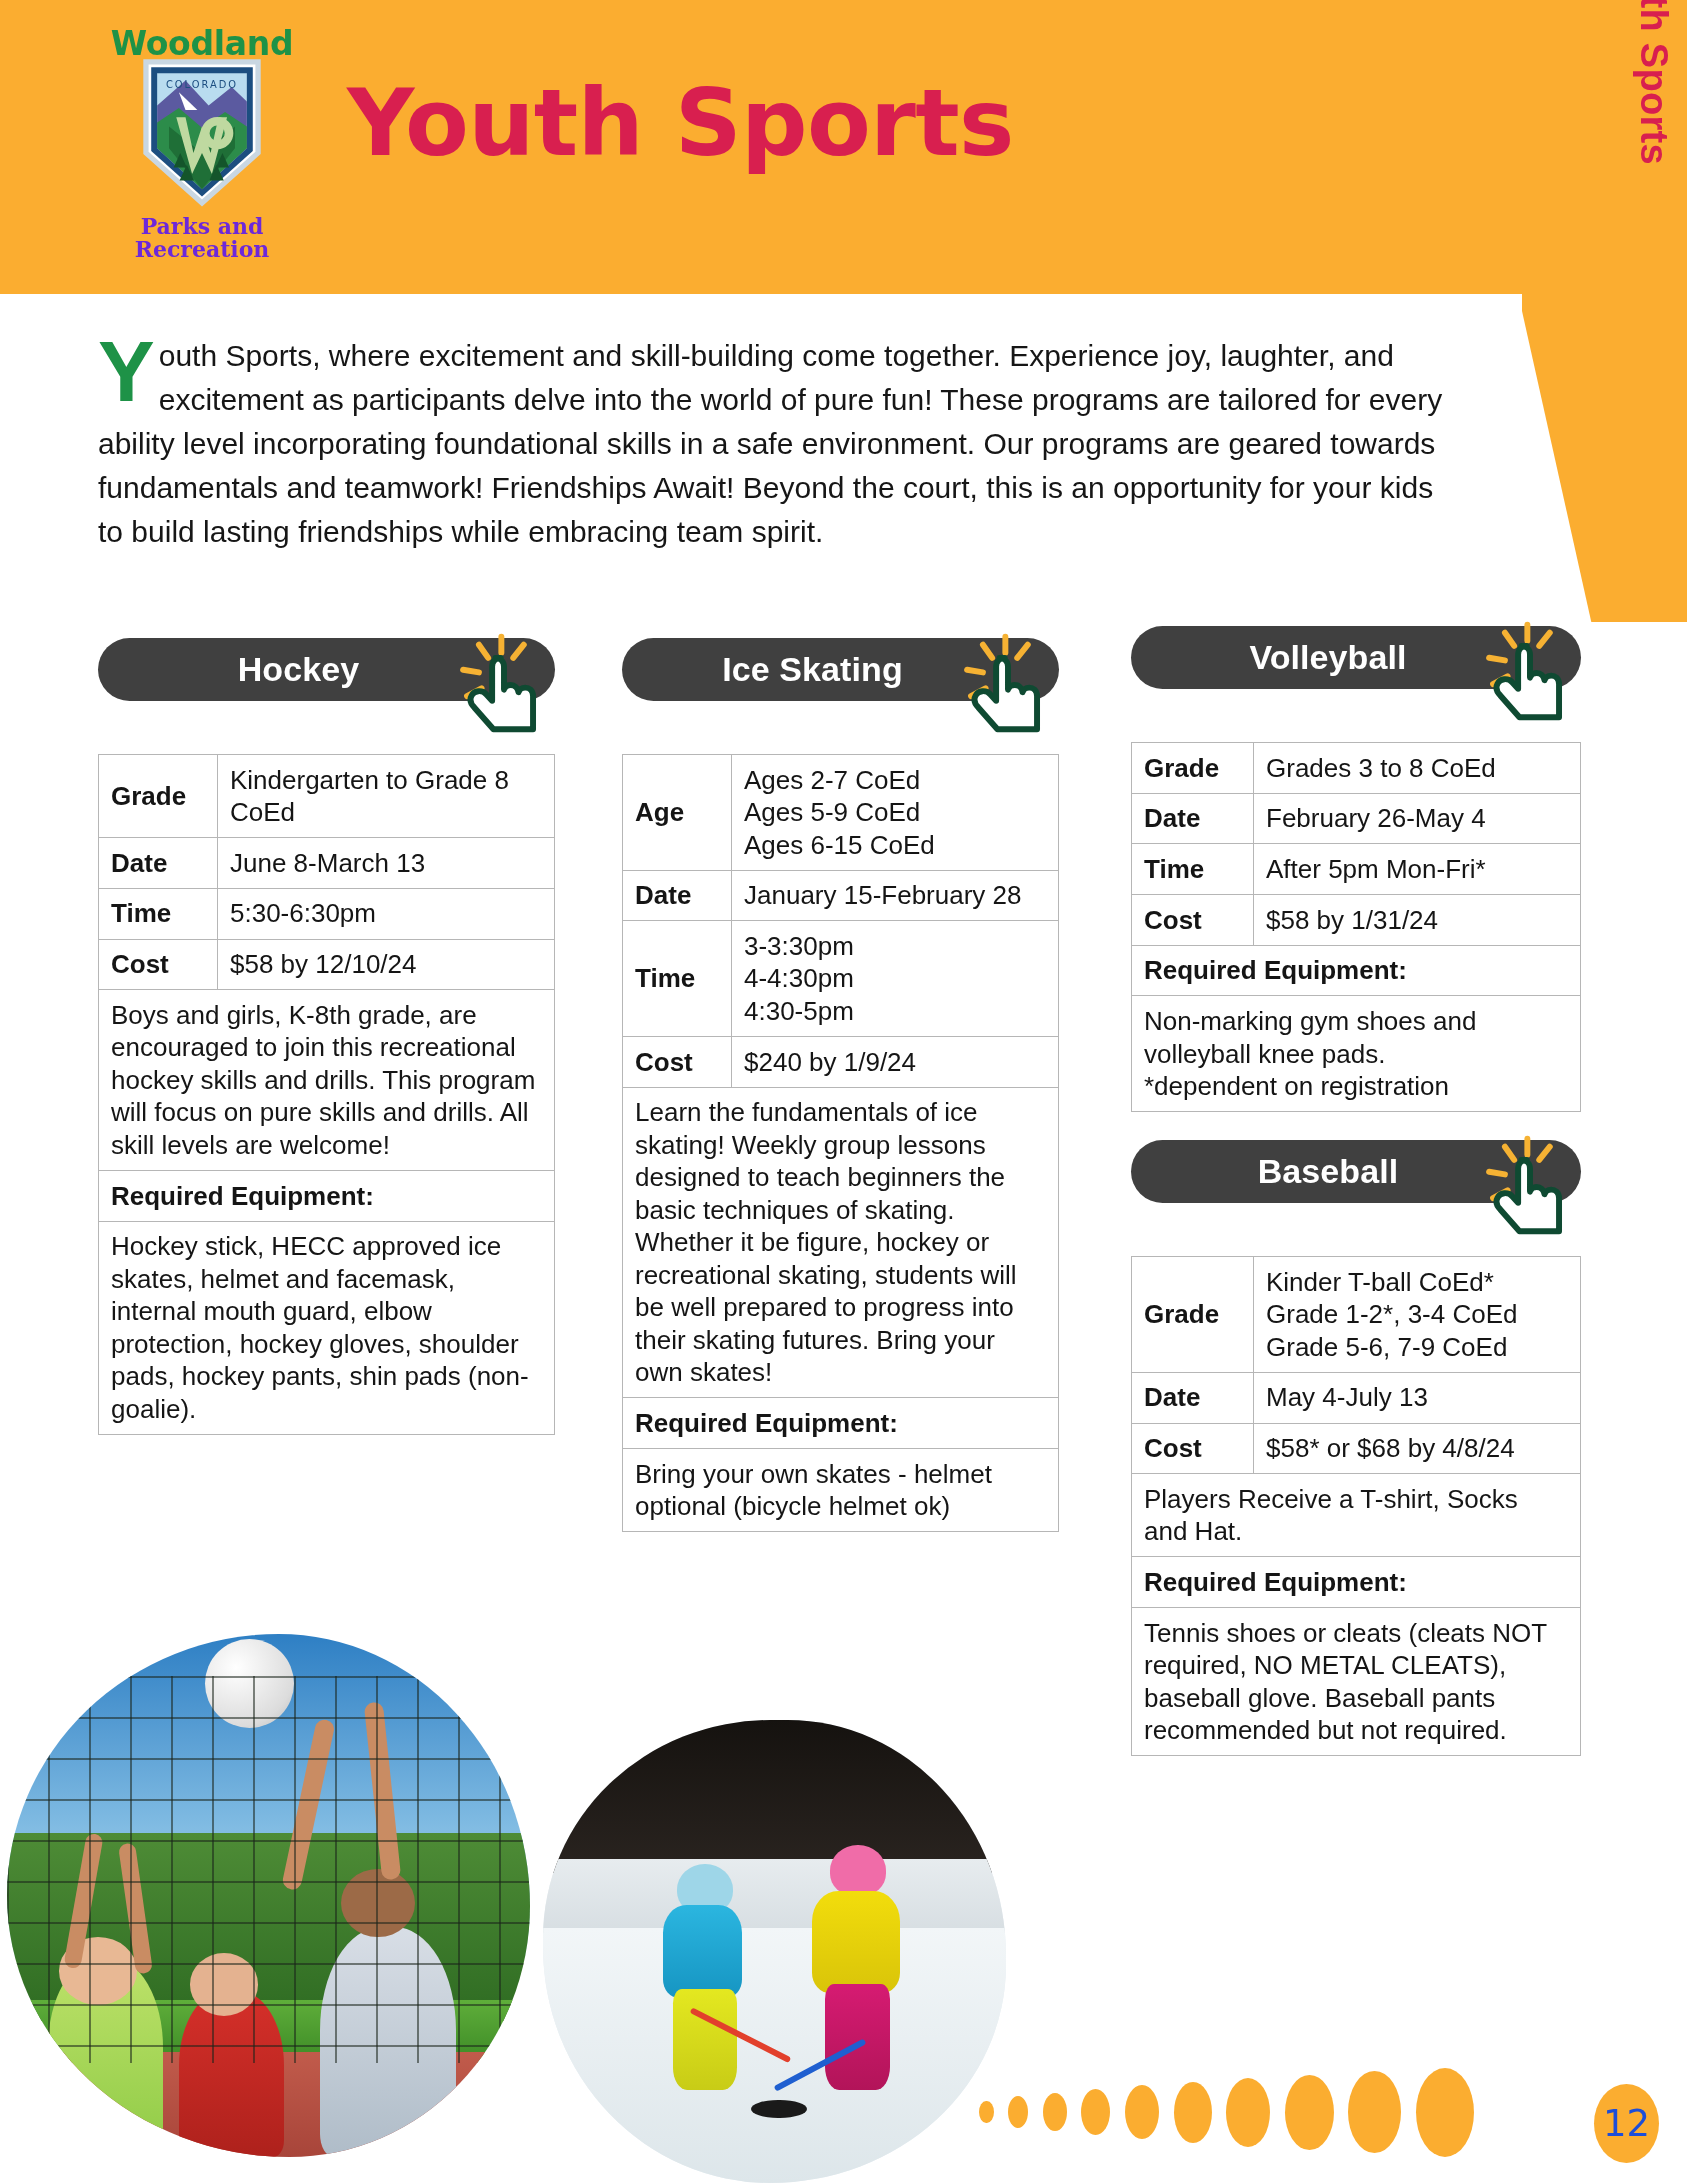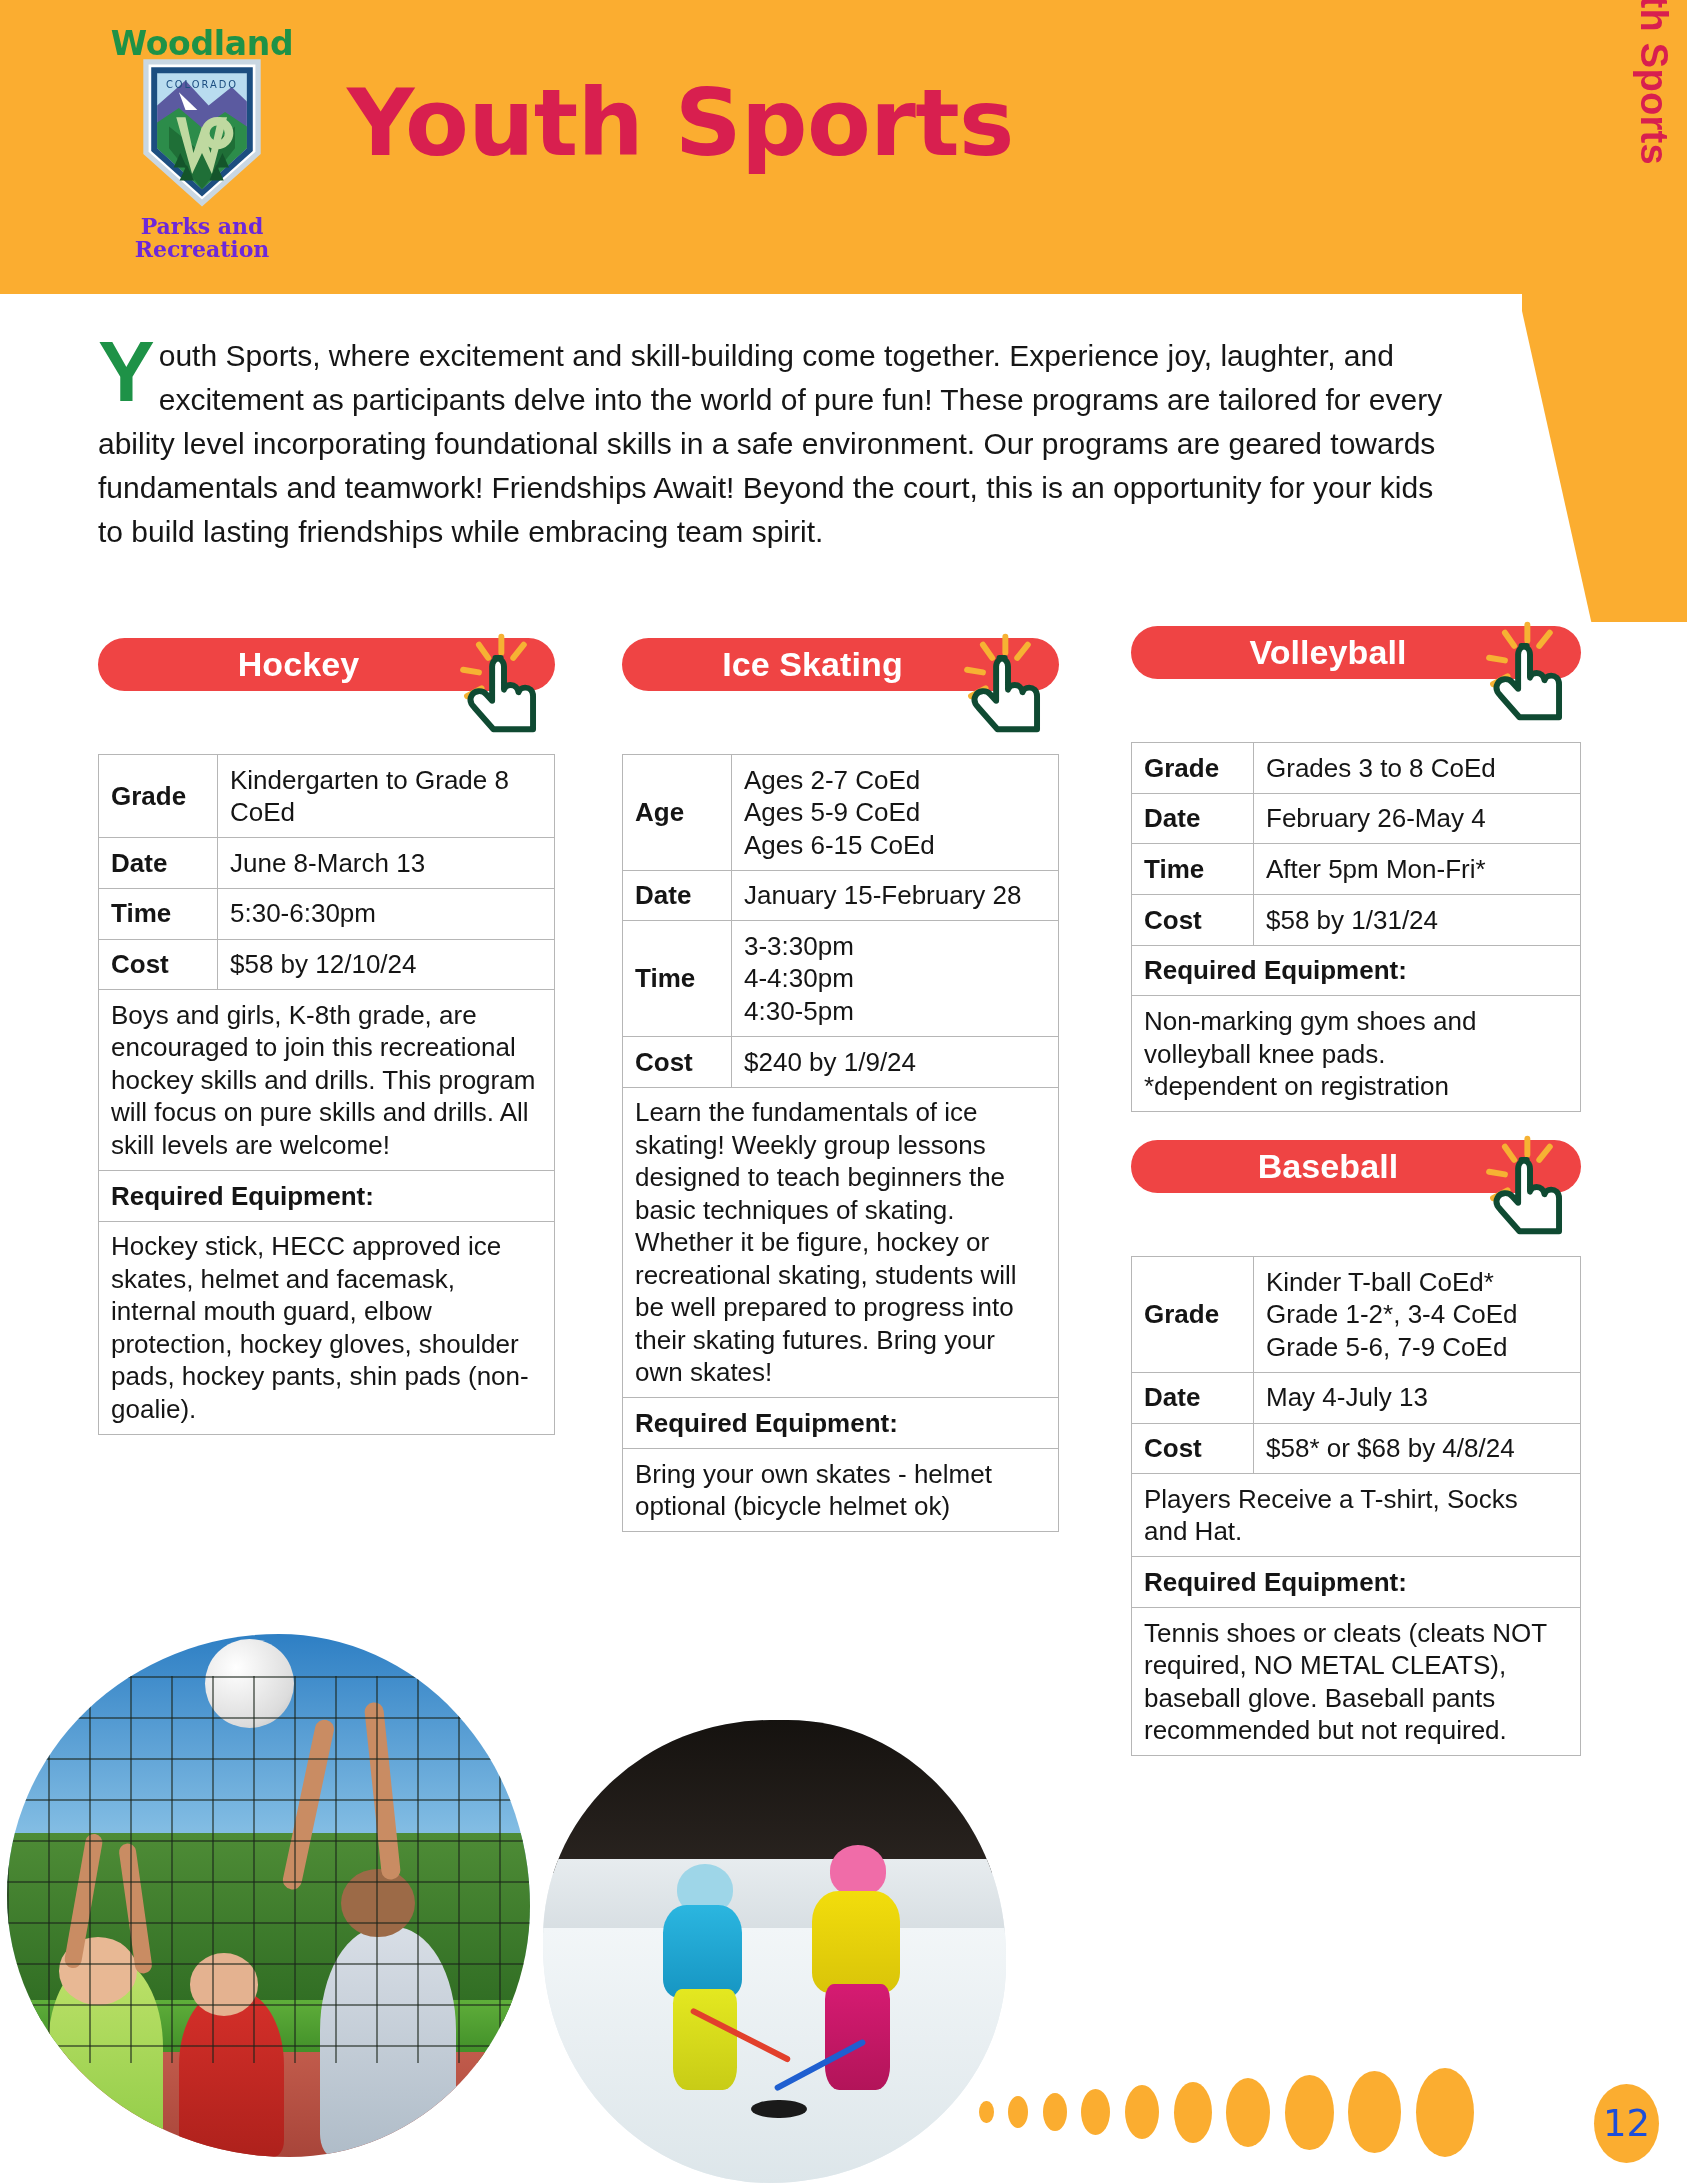--- a/index.html
+++ b/index.html
@@ -61,22 +61,22 @@
 
   
   .col { position: absolute; }
   .col-1 { left: 98px; top: 638px; width: 457px; }
   .col-2 { left: 622px; top: 638px; width: 437px; }
   .col-3 { left: 1131px; top: 626px; width: 450px; }
 
   
   .pill-wrap { position: relative; height: 83px; margin-bottom: 33px; }
   .pill {
-    position: absolute; left: 0; top: 0; width: 100%; height: 53px;
-    background: #ef4444; border-radius: 32px;
+    position: absolute; left: 0; top: 0; width: 100%; height: 63px;
+    background: #404040; border-radius: 32px;
     display: flex; align-items: center; justify-content: center; text-align: center;
   }
   .pill-label {
     color: #ffffff; font-size: 34px; font-weight: bold; letter-spacing: 0.1px;
     padding-right: 56px;
   }
   .cursor-icon { position: absolute; right: -14.6px; top: -8px; width: 132px; height: 106px; }
 
   
   table.sport {

